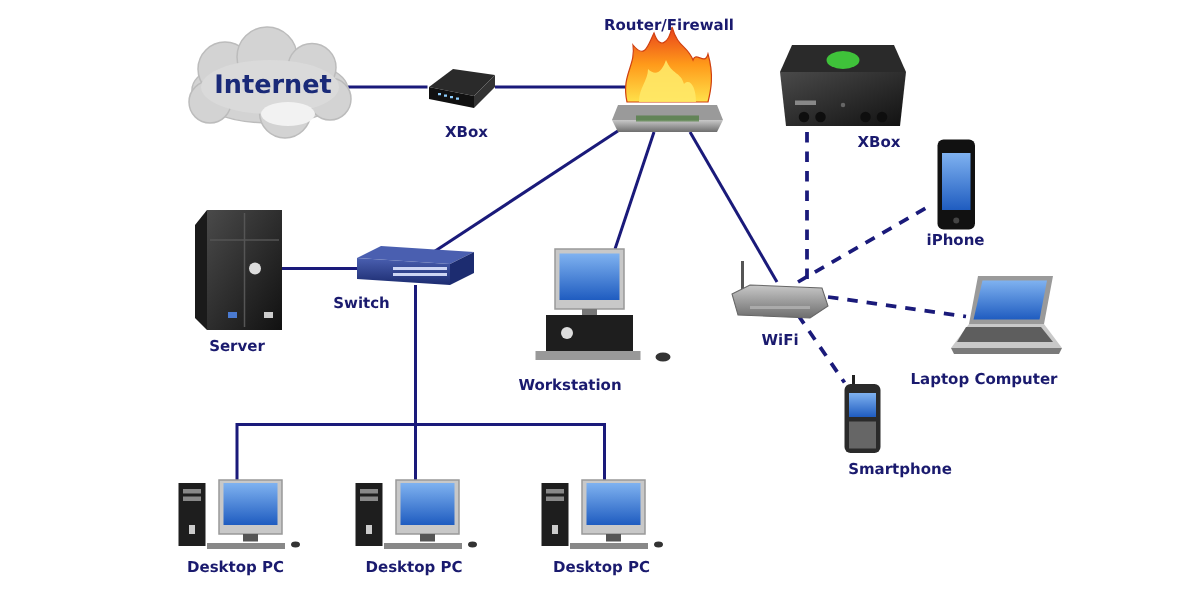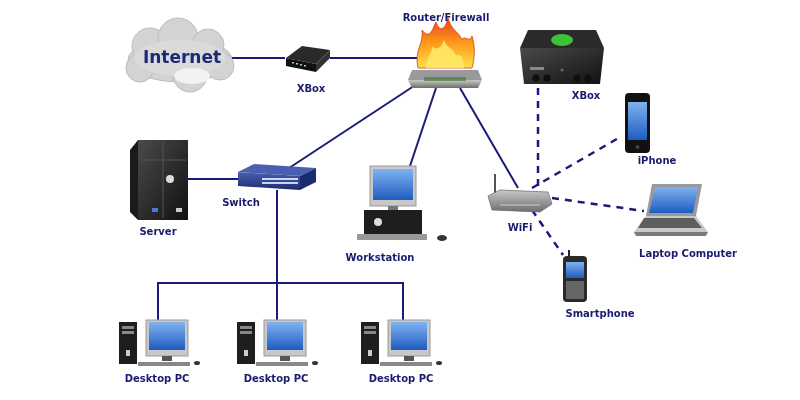--- a/index.html
+++ b/index.html
@@ -192,22 +192,22 @@
     <rect x="162" y="356" width="10" height="5" fill="#555"></rect>
     <rect x="138" y="362" width="52" height="4" fill="#888"></rect>
     <ellipse cx="197" cy="363" rx="3" ry="2" fill="#333"></ellipse>
   </g>
 </svg>
 
 <div class="cloud-lbl" style="left:182px; top:47px;">Internet</div>
 <div class="lbl" style="left:311px; top:83px;">XBox</div>
 <div class="lbl" style="left:446px; top:12px;">Router/Firewall</div>
 <div class="lbl" style="left:586px; top:90px;">XBox</div>
-<div class="lbl" style="left:637px; top:155px;margin-left:20px;">iPhone</div>
-<div class="lbl" style="left:656px; top:248px;margin-left:32px;">Laptop Computer</div>
+<div class="lbl" style="left:637px; top:155px;">iPhone</div>
+<div class="lbl" style="left:656px; top:248px;">Laptop Computer</div>
 <div class="lbl" style="left:520px; top:222px;">WiFi</div>
 <div class="lbl" style="left:600px; top:308px;">Smartphone</div>
 <div class="lbl" style="left:158px; top:226px;">Server</div>
 <div class="lbl" style="left:241px; top:197px;">Switch</div>
 <div class="lbl" style="left:380px; top:252px;">Workstation</div>
 <div class="lbl" style="left:157px; top:373px;">Desktop PC</div>
 <div class="lbl" style="left:276px; top:373px;">Desktop PC</div>
 <div class="lbl" style="left:401px; top:373px;">Desktop PC</div>
 
 </body></html>

